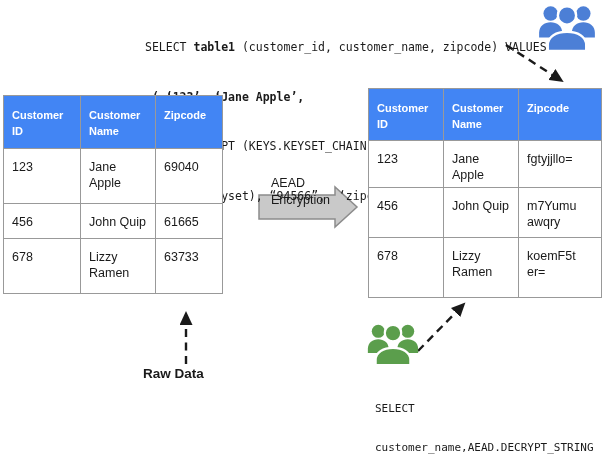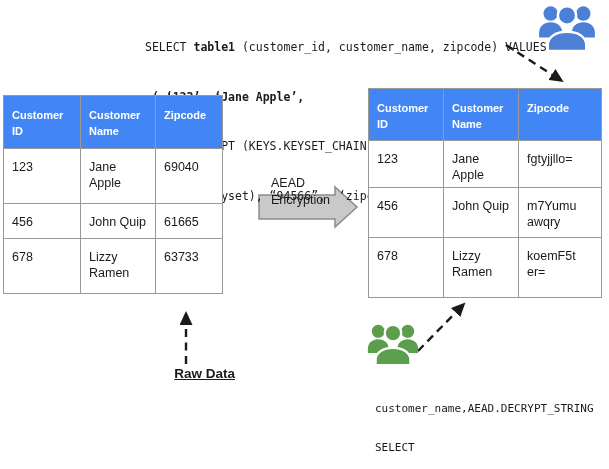--- a/index.html
+++ b/index.html
@@ -30,21 +30,21 @@
   .rtable { left:368px; top:88px; width:233px; }
   .ltable col.c1 { width:77px; } .ltable col.c2 { width:75px; } .ltable col.c3 { width:67px; }
   .rtable col.c1 { width:75px; } .rtable col.c2 { width:75px; } .rtable col.c3 { width:83px; }
   .ltable tr.hrow  { height:53px; } .rtable tr.hrow  { height:52px; }
   .ltable tr.row0 { height:55px; } .ltable tr.row1 { height:35px; } .ltable tr.row2 { height:55px; }
   .rtable tr.row0 { height:43px; } .rtable tr.row1 { height:50px; } .rtable tr.row2 { height:60px; }
   .rtable td.zc { word-break:break-all; padding-right:20px; }
 
   
   .aead-label { position:absolute; left:271px; top:151px; width:85px; font-weight:normal; font-size:12.5px; line-height:16.5px;margin-top:24px; }
-  .rawdata-label { position:absolute; left:149px; top:366px; width:86px; text-align:right; font-weight:bold; font-size:13.5px;text-decoration:underline; }
+  .rawdata-label { position:absolute; left:143px; top:366px; width:86px; text-align:left; font-weight:bold; font-size:13.5px; }
 
   
   .people-icon { position:absolute; }
   .people-icon.blue  { left:538px; top:2px;  width:58px; height:50px; color:var(--icon-blue,#4C7FD6); }
   .people-icon.green { left:367px; top:320px; width:52px; height:47px; color:var(--icon-green,#5B9E4C); }
   .people-icon svg { width:100%; height:100%; display:block; }
 
   
   .arrow-layer { position:absolute; left:0; top:0; width:609px; height:469px; pointer-events:none; }
 </style>
@@ -156,21 +156,21 @@
       <circle cx="13" cy="12" r="7.5"></circle>
       <path d="M1 37 v-5 c0-7 5.5-11 12-11 s12 4 12 11 v5 z"></path>
       <circle cx="47" cy="12" r="7.5"></circle>
       <path d="M35 37 v-5 c0-7 5.5-11 12-11 s12 4 12 11 v5 z"></path>
       <circle cx="30" cy="14" r="9.5" stroke="#ffffff" stroke-width="2.5"></circle>
       <path d="M10 51 v-6 c0-9 9-14 20-14 s20 5 20 14 v6 z" stroke="#ffffff" stroke-width="2.5"></path>
     </svg>
   </div>
 
   <div class="code select-code">
+    <div>SELECT</div>
     <div>customer_name,AEAD.DECRYPT_STRING</div>
-    <div>SELECT</div>
     
     
     
     
   </div>
 
 </div>
 
 </body></html>

